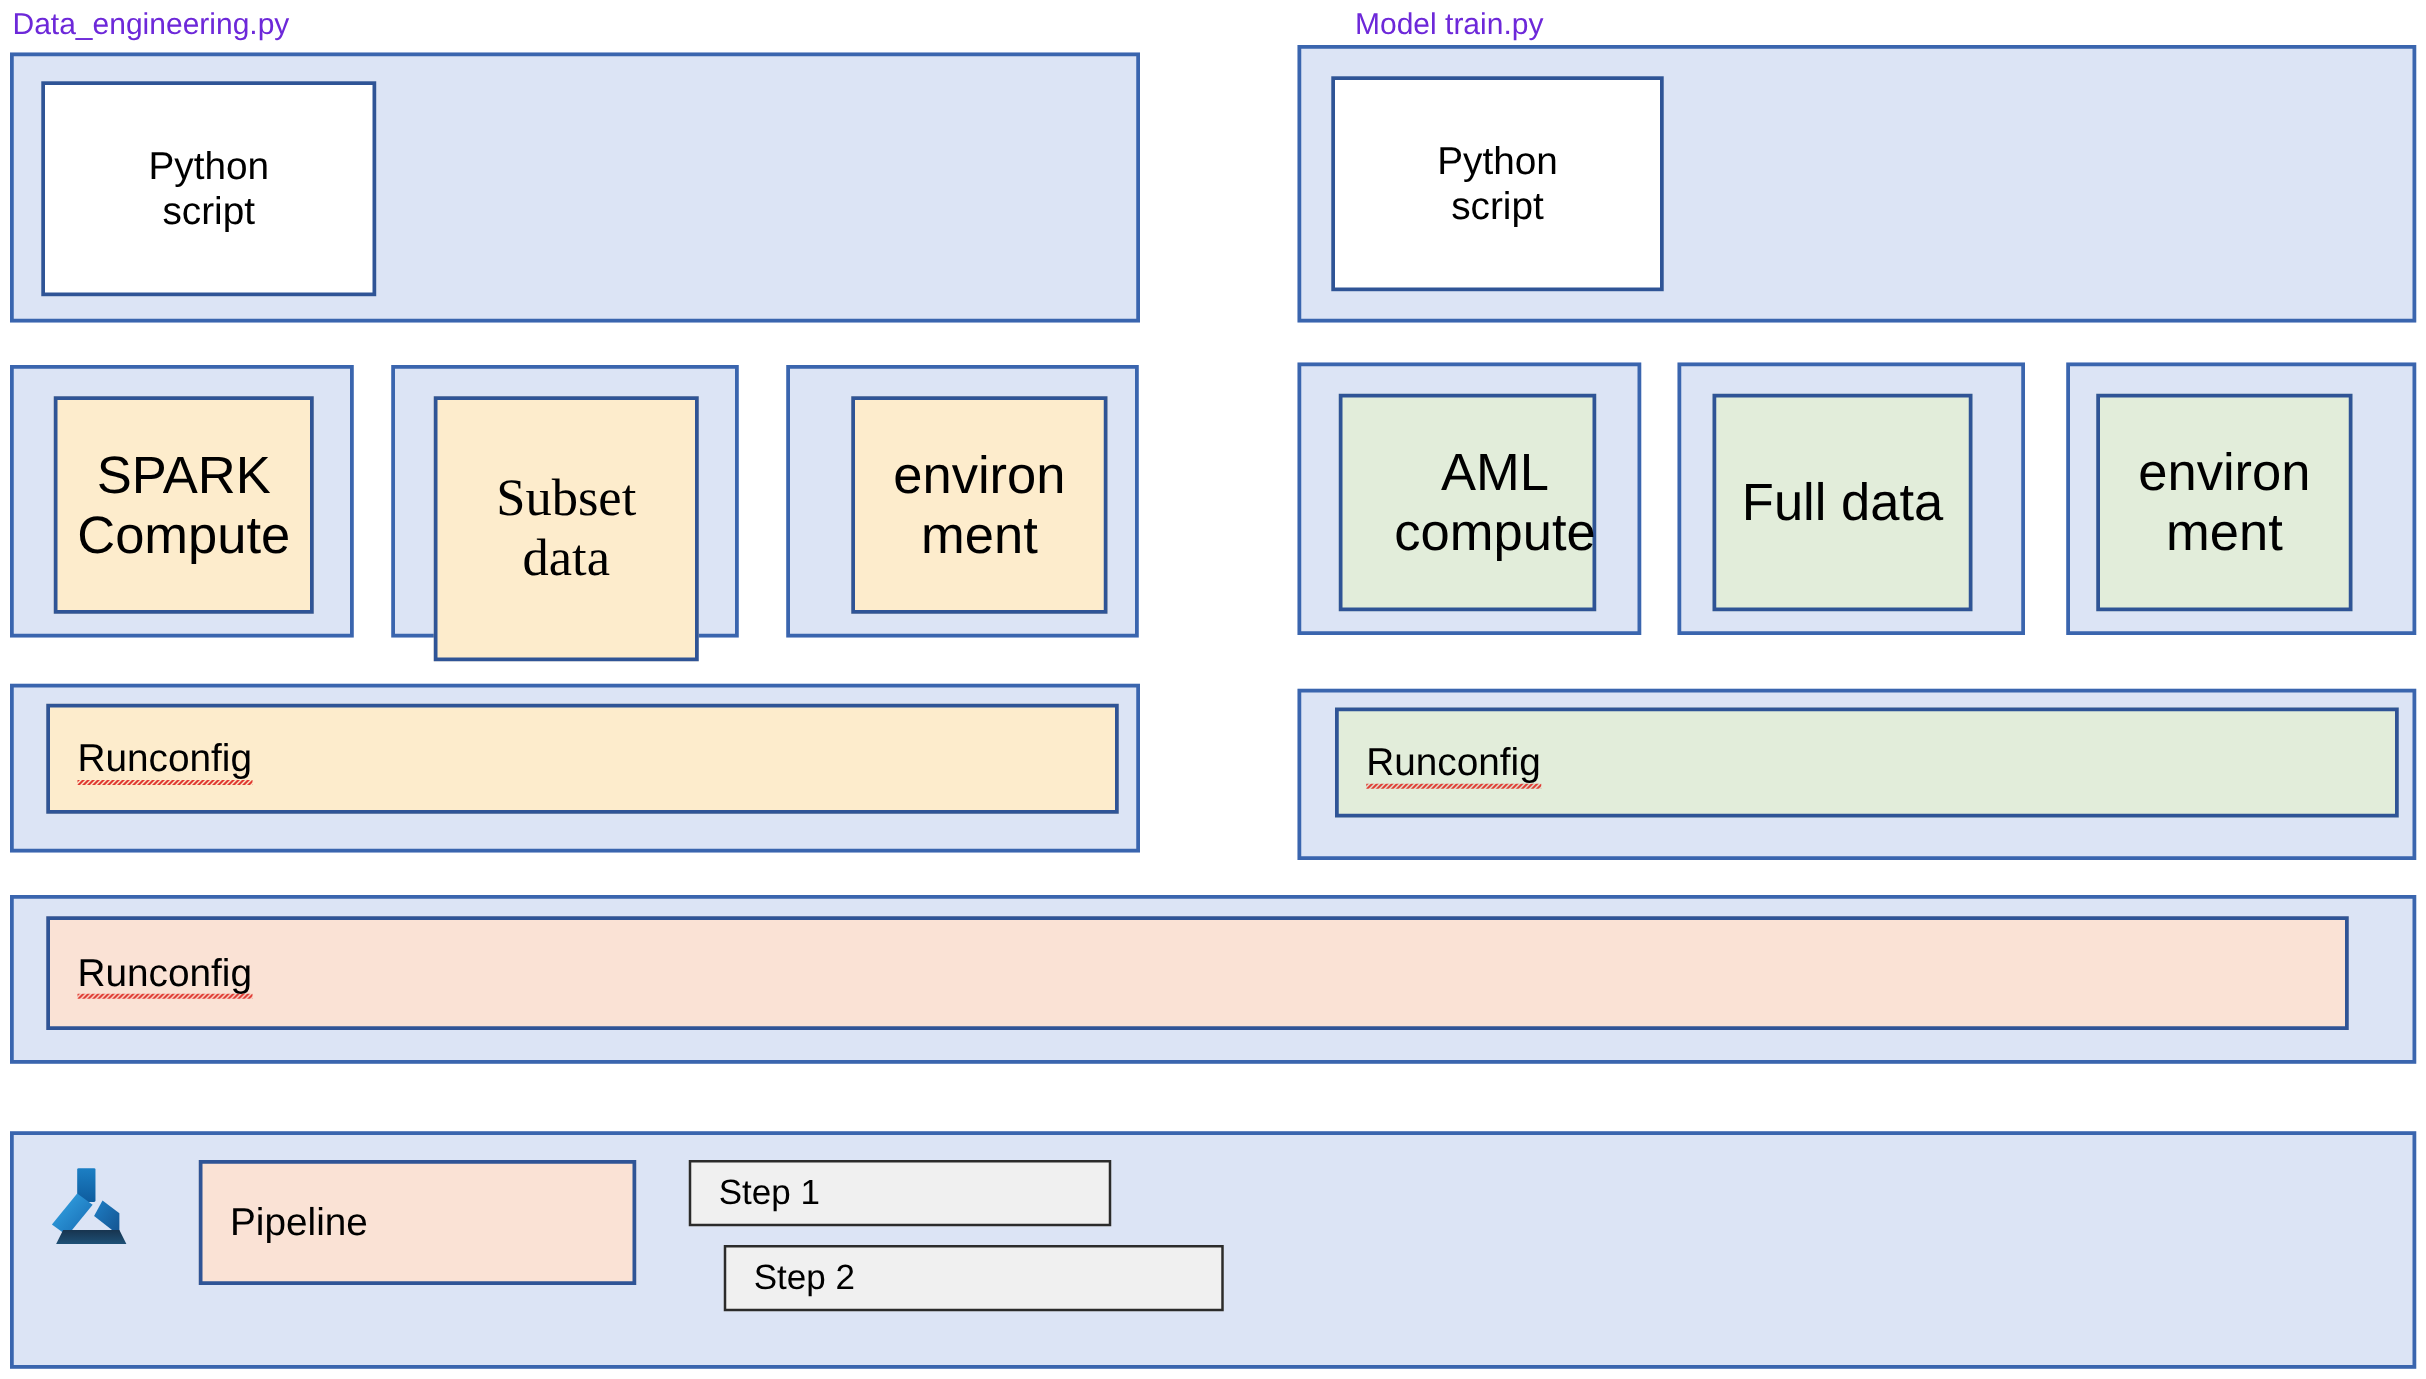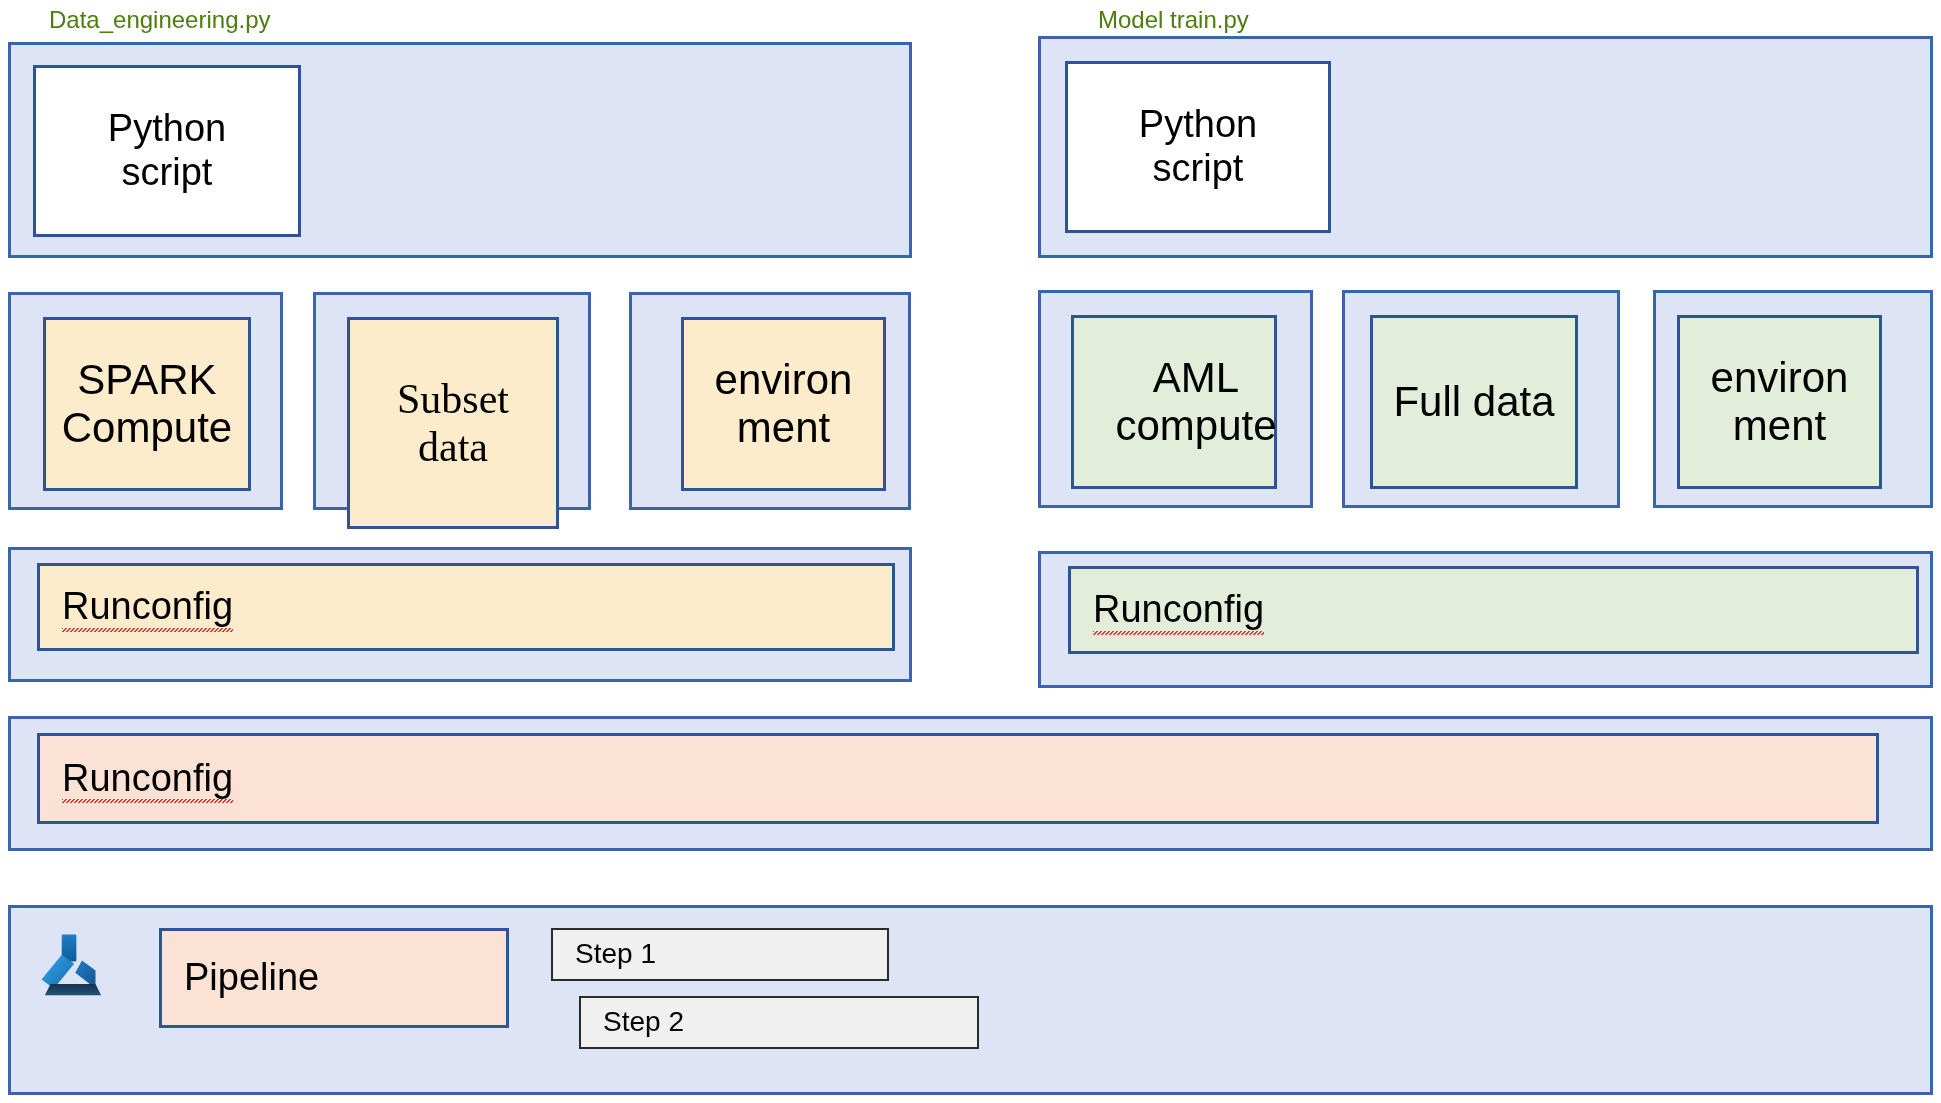--- a/index.html
+++ b/index.html
@@ -43,27 +43,26 @@
   .tile.gray    { background: #F0F0F0; border: 2px solid #2B2B2B; }
 
   .tile.left-text {
     justify-content: flex-start;
     padding-left: 22px;
   }
 
   
   .caption {
     font-size: 24px;
-    color: #4d7c0f;
+    color: #6d28d9;
     white-space: nowrap;
     line-height: 1;
-    margin-left: 39px;
   }
   .t30 { font-size: 42px; }
-  .t34 { font-size: 38px; }
+  .t34 { font-size: 31px; }
   .t-step { font-size: 28px; }
 
   
   .squiggle {
     position: relative;
     display: inline-block;
   }
   .squiggle::after {
     content: "";
     position: absolute;
@@ -82,21 +81,21 @@
   
   .icon-azureml { position: absolute; }
 </style>
 </head>
 <body>
 
 <div id="canvas">
 
   <div class="abs caption" style="left:10px; top:8px;">Data_engineering.py</div>
 
-  <div class="abs caption" style="left:1059px; top:8px;">Model train.py</div>
+  <div class="abs caption" style="left:1084px; top:8px;">Model train.py</div>
 
   <div class="abs panel" style="left:8px; top:42px; width:904px; height:216px;">
     <div class="abs tile white t34" style="left:22px; top:20px; width:268px; height:172px; flex-direction:column;">
       <span>Python</span>
       <span>script</span>
     </div>
   </div>
 
   <div class="abs panel" style="left:1038px; top:36px; width:895px; height:222px;">
     <div class="abs tile white t34" style="left:24px; top:22px; width:266px; height:172px; flex-direction:column;">

